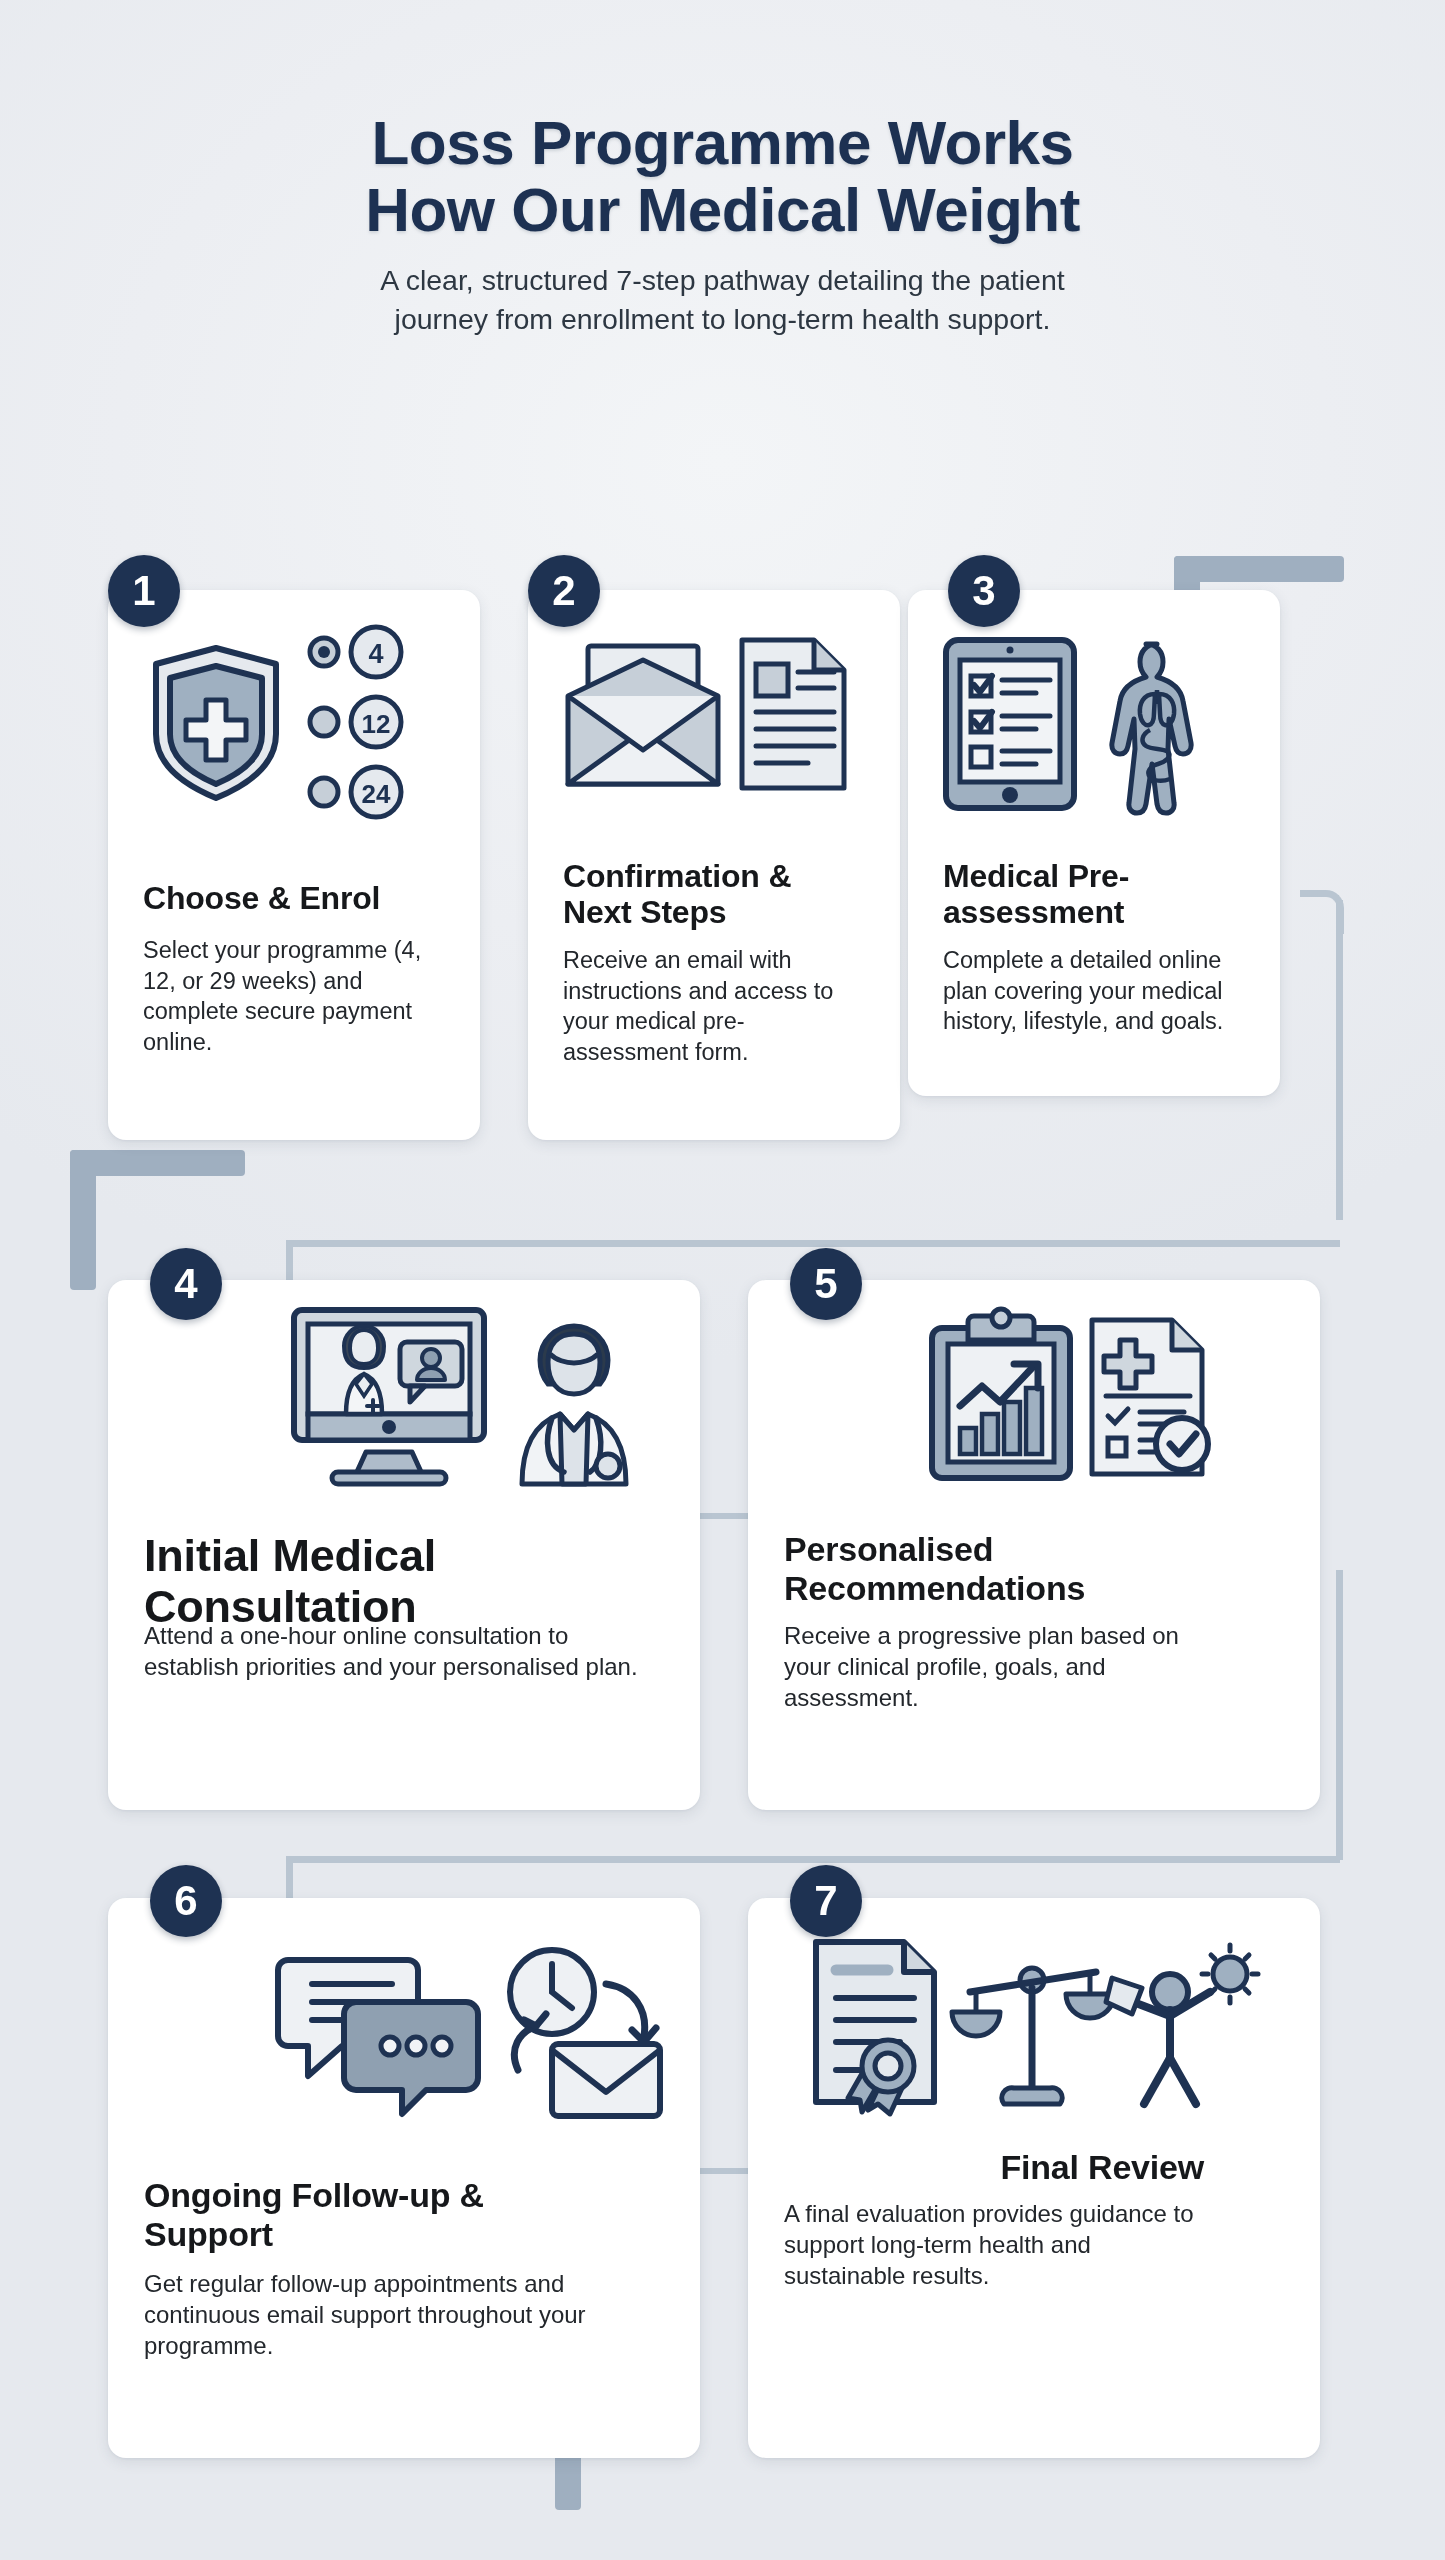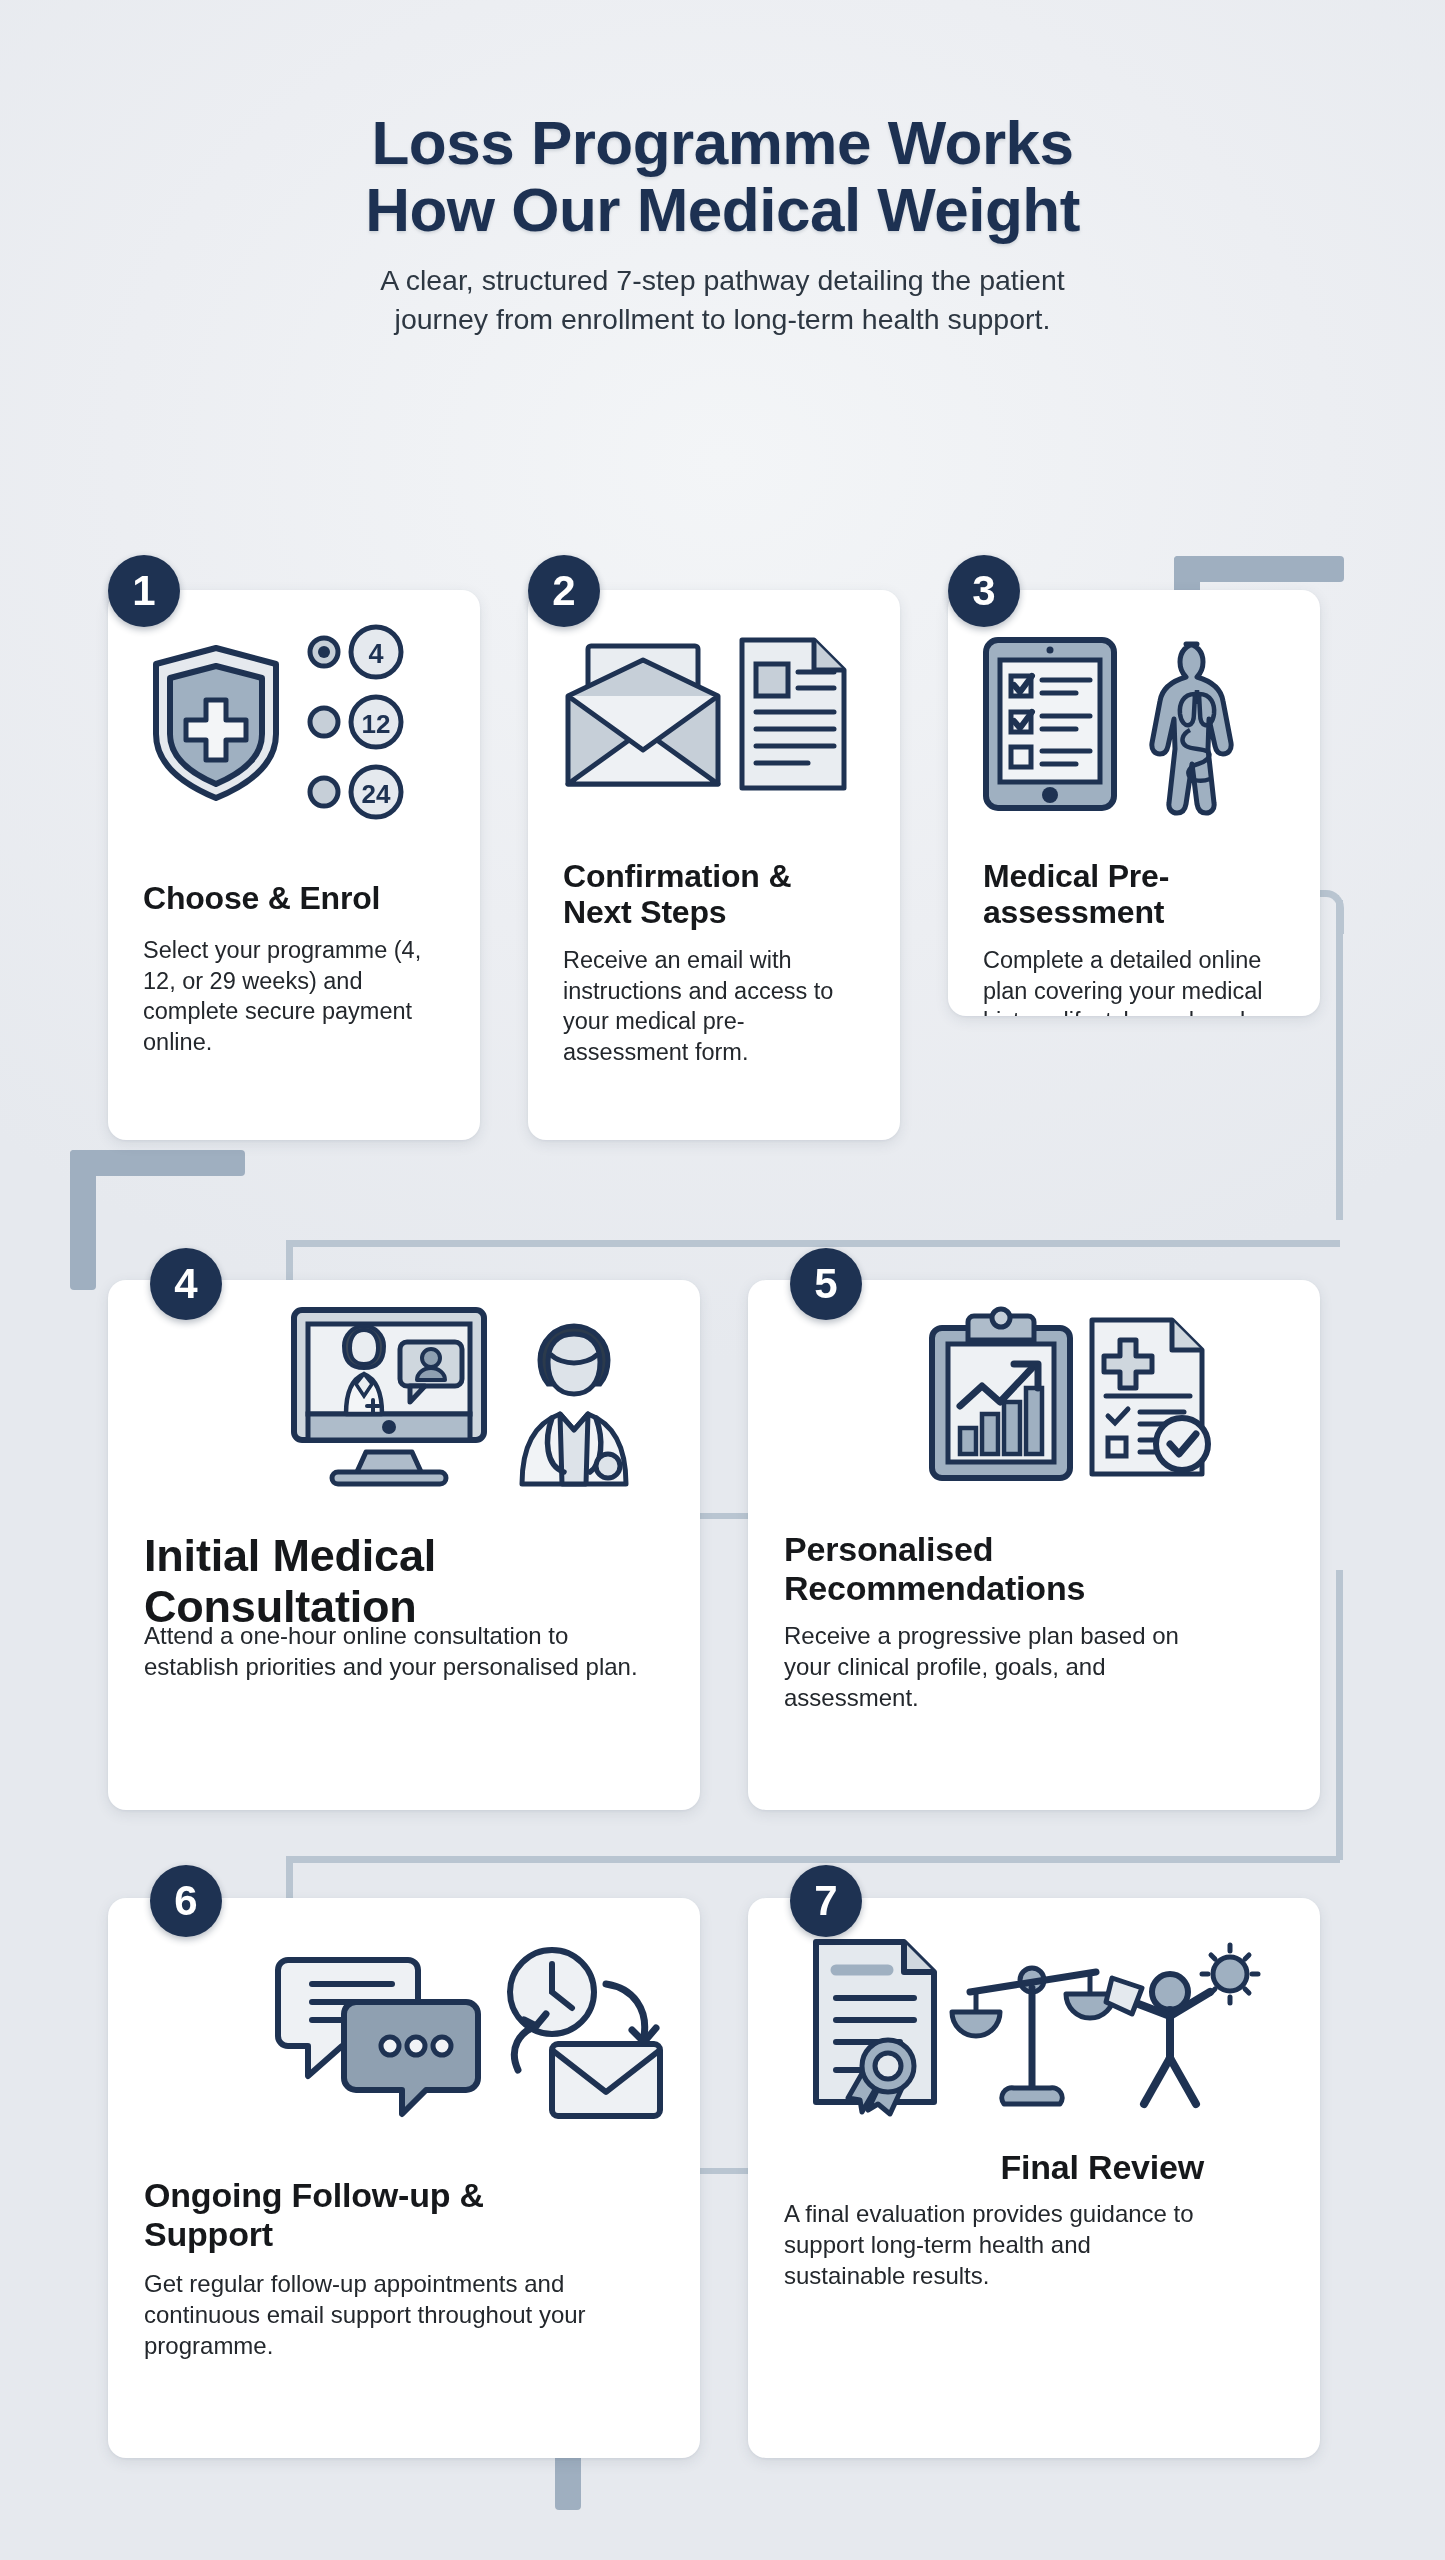--- a/index.html
+++ b/index.html
@@ -175,21 +175,21 @@
           <line x1="22" y1="112" x2="100" y2="112"></line>
           <line x1="22" y1="129" x2="74" y2="129"></line>
         </g>
       </svg>
     </div>
     <div class="card-title" style="left:35px; top:268px; width:300px; font-size:32px;">Confirmation &amp; Next Steps</div>
     <div class="card-body" style="left:35px; top:355px; width:300px; font-size:23.5px;">Receive an email with instructions and access to your medical pre-assessment form.</div>
   </div>
   <div class="badge" style="left:528px; top:555px;">2</div>
 
-  <div class="card" style="left:948px; top:590px; width:372px; height:426px;">
+  <div class="card" style="left:908px; top:590px; width:372px; height:506px;">
     <div class="icons" style="left:32px; top:44px;">
       <svg width="140" height="180" viewBox="0 0 140 180">
         <rect x="6" y="6" width="128" height="168" rx="12" fill="#9fb0c1" stroke="#1e3252" stroke-width="6"></rect>
         <rect x="20" y="26" width="100" height="122" fill="#f1f3f6" stroke="#1e3252" stroke-width="5"></rect>
         <circle cx="70" cy="16" r="3.5" fill="#1e3252"></circle>
         <circle cx="70" cy="161" r="8" fill="#1e3252"></circle>
         <g stroke="#1e3252" stroke-width="5" fill="none">
           <rect x="31" y="42" width="20" height="20"></rect>
           <path d="M34 51 l6 7 l12 -16" stroke-width="6" stroke-linecap="round" stroke-linejoin="round"></path>
           <rect x="31" y="78" width="20" height="20"></rect>

